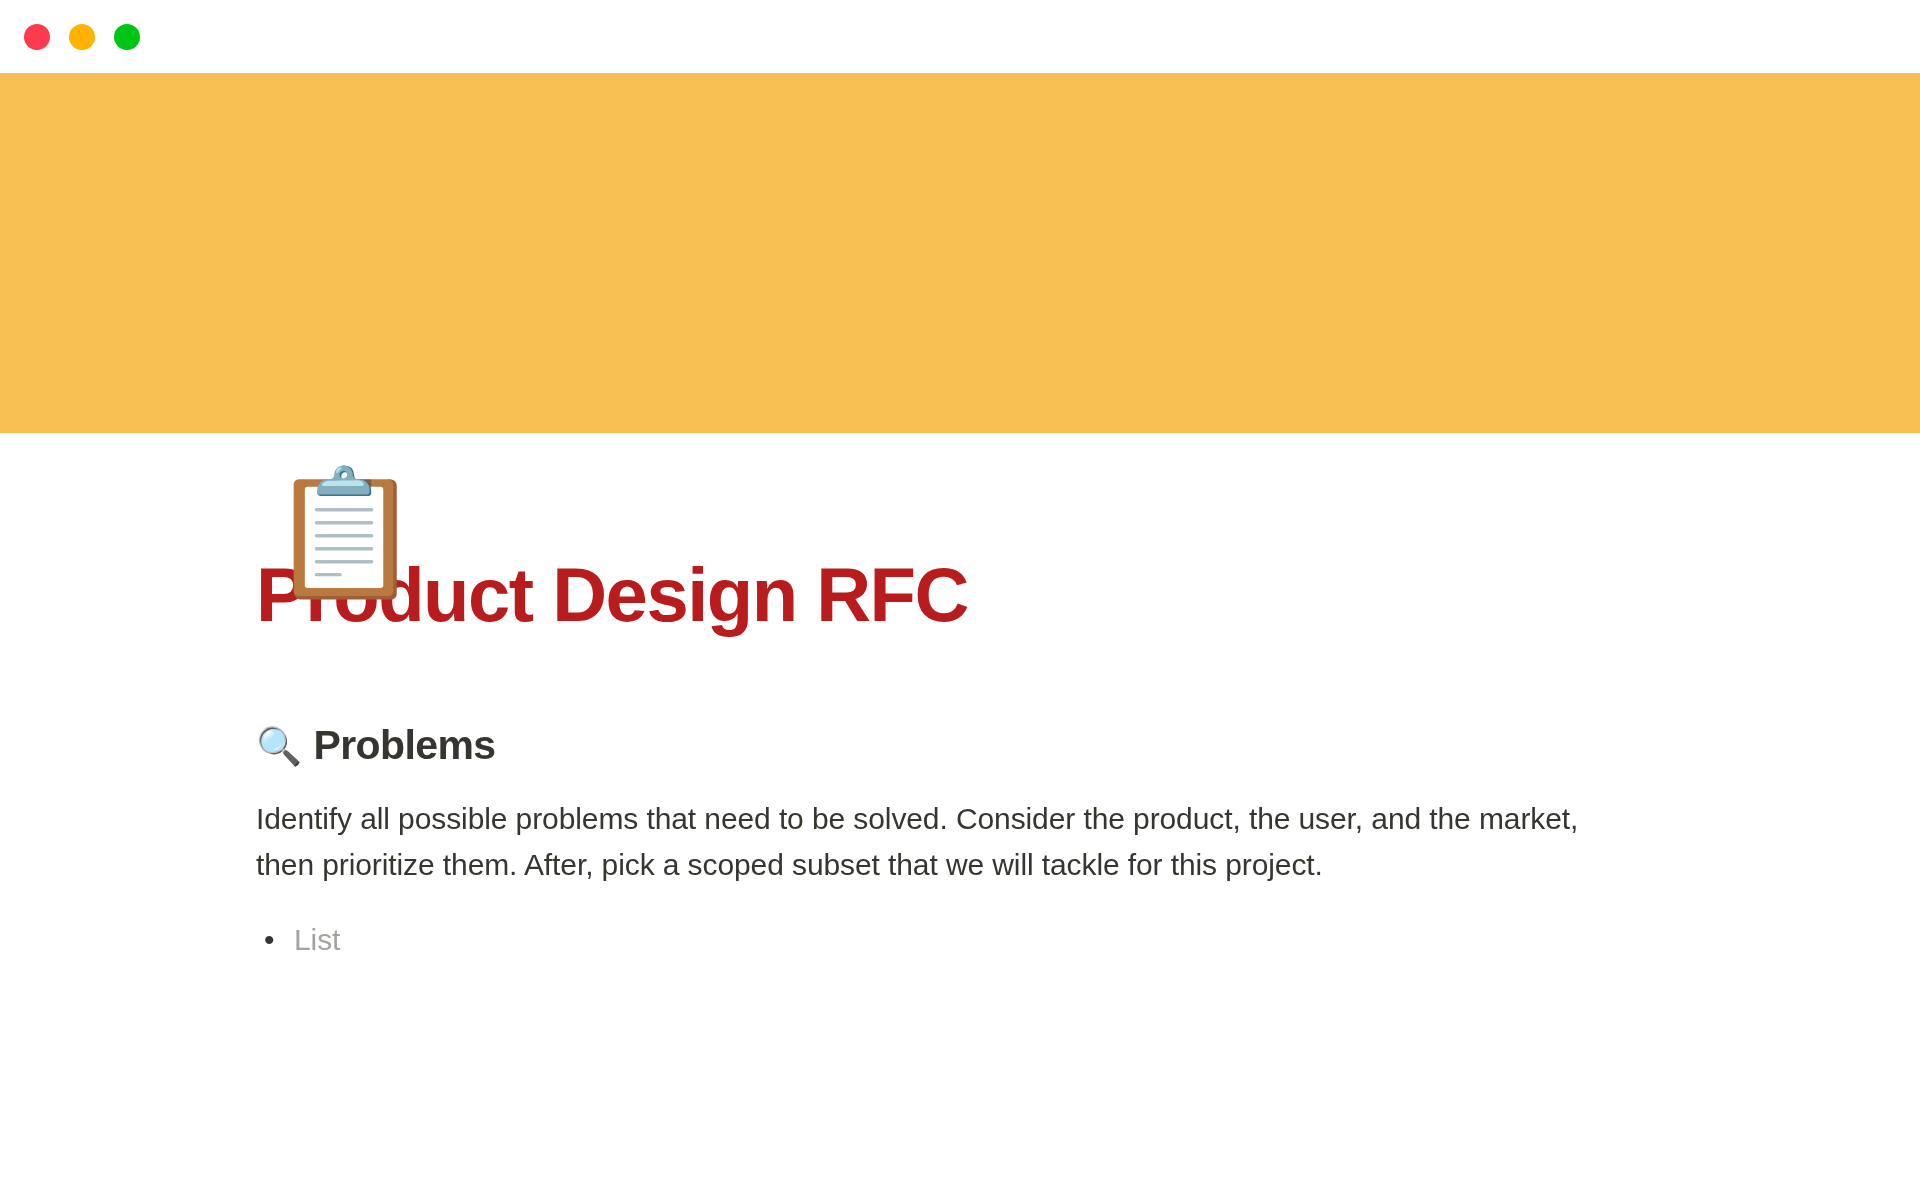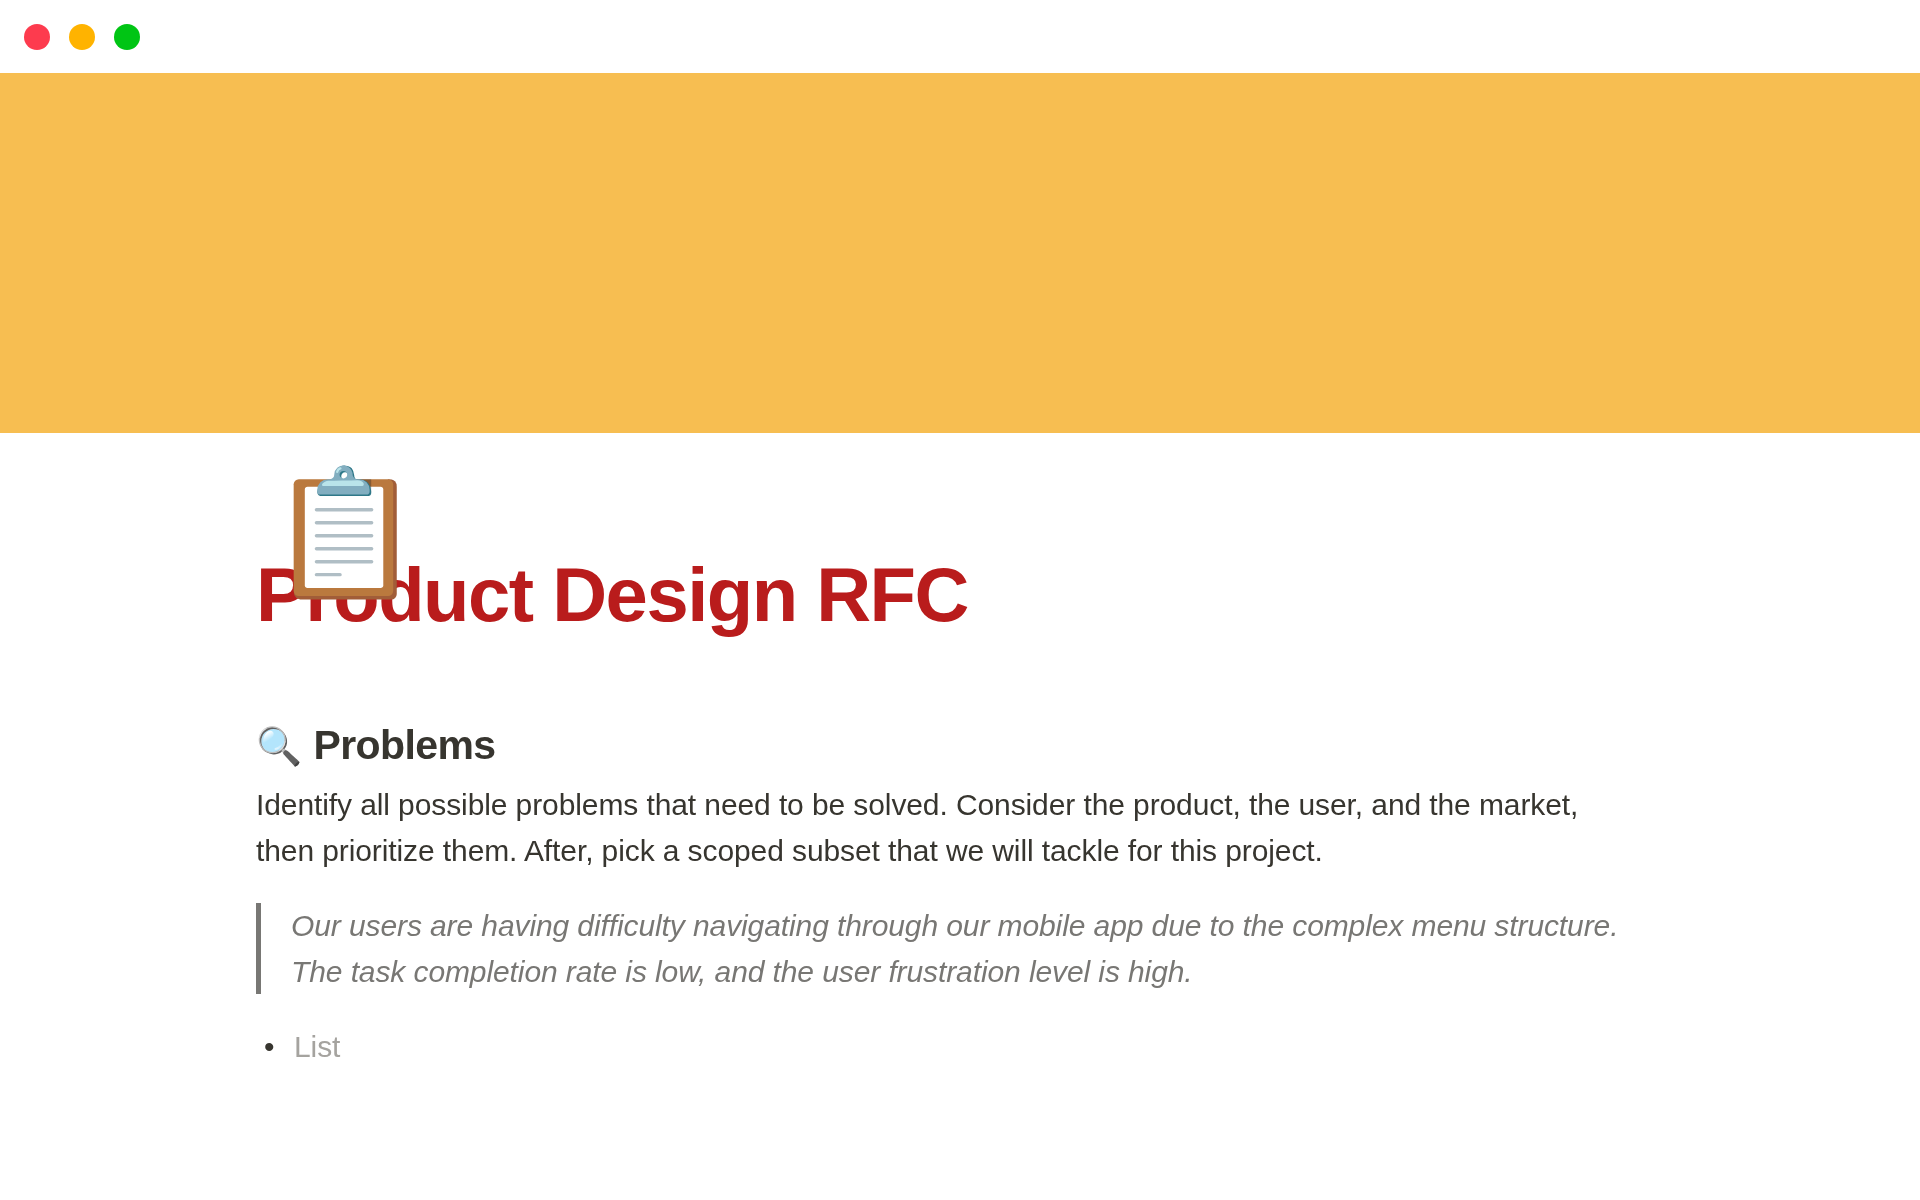--- a/index.html
+++ b/index.html
@@ -108,21 +108,21 @@
   .h2 .emoji {
     font-size: 37px;
     font-family: "DejaVu Sans", sans-serif;
     line-height: 1;
     display: inline-block;
     transform: translateY(1px);
   }
 
   
   .para {
-    margin-top: 12px;
+    margin-top: 26px;
     font-size: 30px;
     line-height: 1.52;
     color: #37352F;
     max-width: 1370px;
     letter-spacing: -0.1px;
   }
 
   
   .quote {
     margin-top: 30px;
@@ -182,21 +182,20 @@
 
       <h1 class="page-title">Product Design RFC</h1>
 
       <h2 class="h2">
         <span class="emoji">🔍</span>
         <span>Problems</span>
       </h2>
 
       <p class="para">Identify all possible problems that need to be solved. Consider the product, the user, and the market, then prioritize them. After, pick a scoped subset that we will tackle for this project.</p>
 
-      <blockquote class="quote">Our users are having difficulty navigating through our mobile app due to the complex menu structure. The task completion rate is low, and the user frustration level is high.</blockquote>
 
       <div class="list">
         <span class="bullet">•</span>
         <span class="list-text">List</span>
       </div>
 
     </div>
 
   </div>
 

